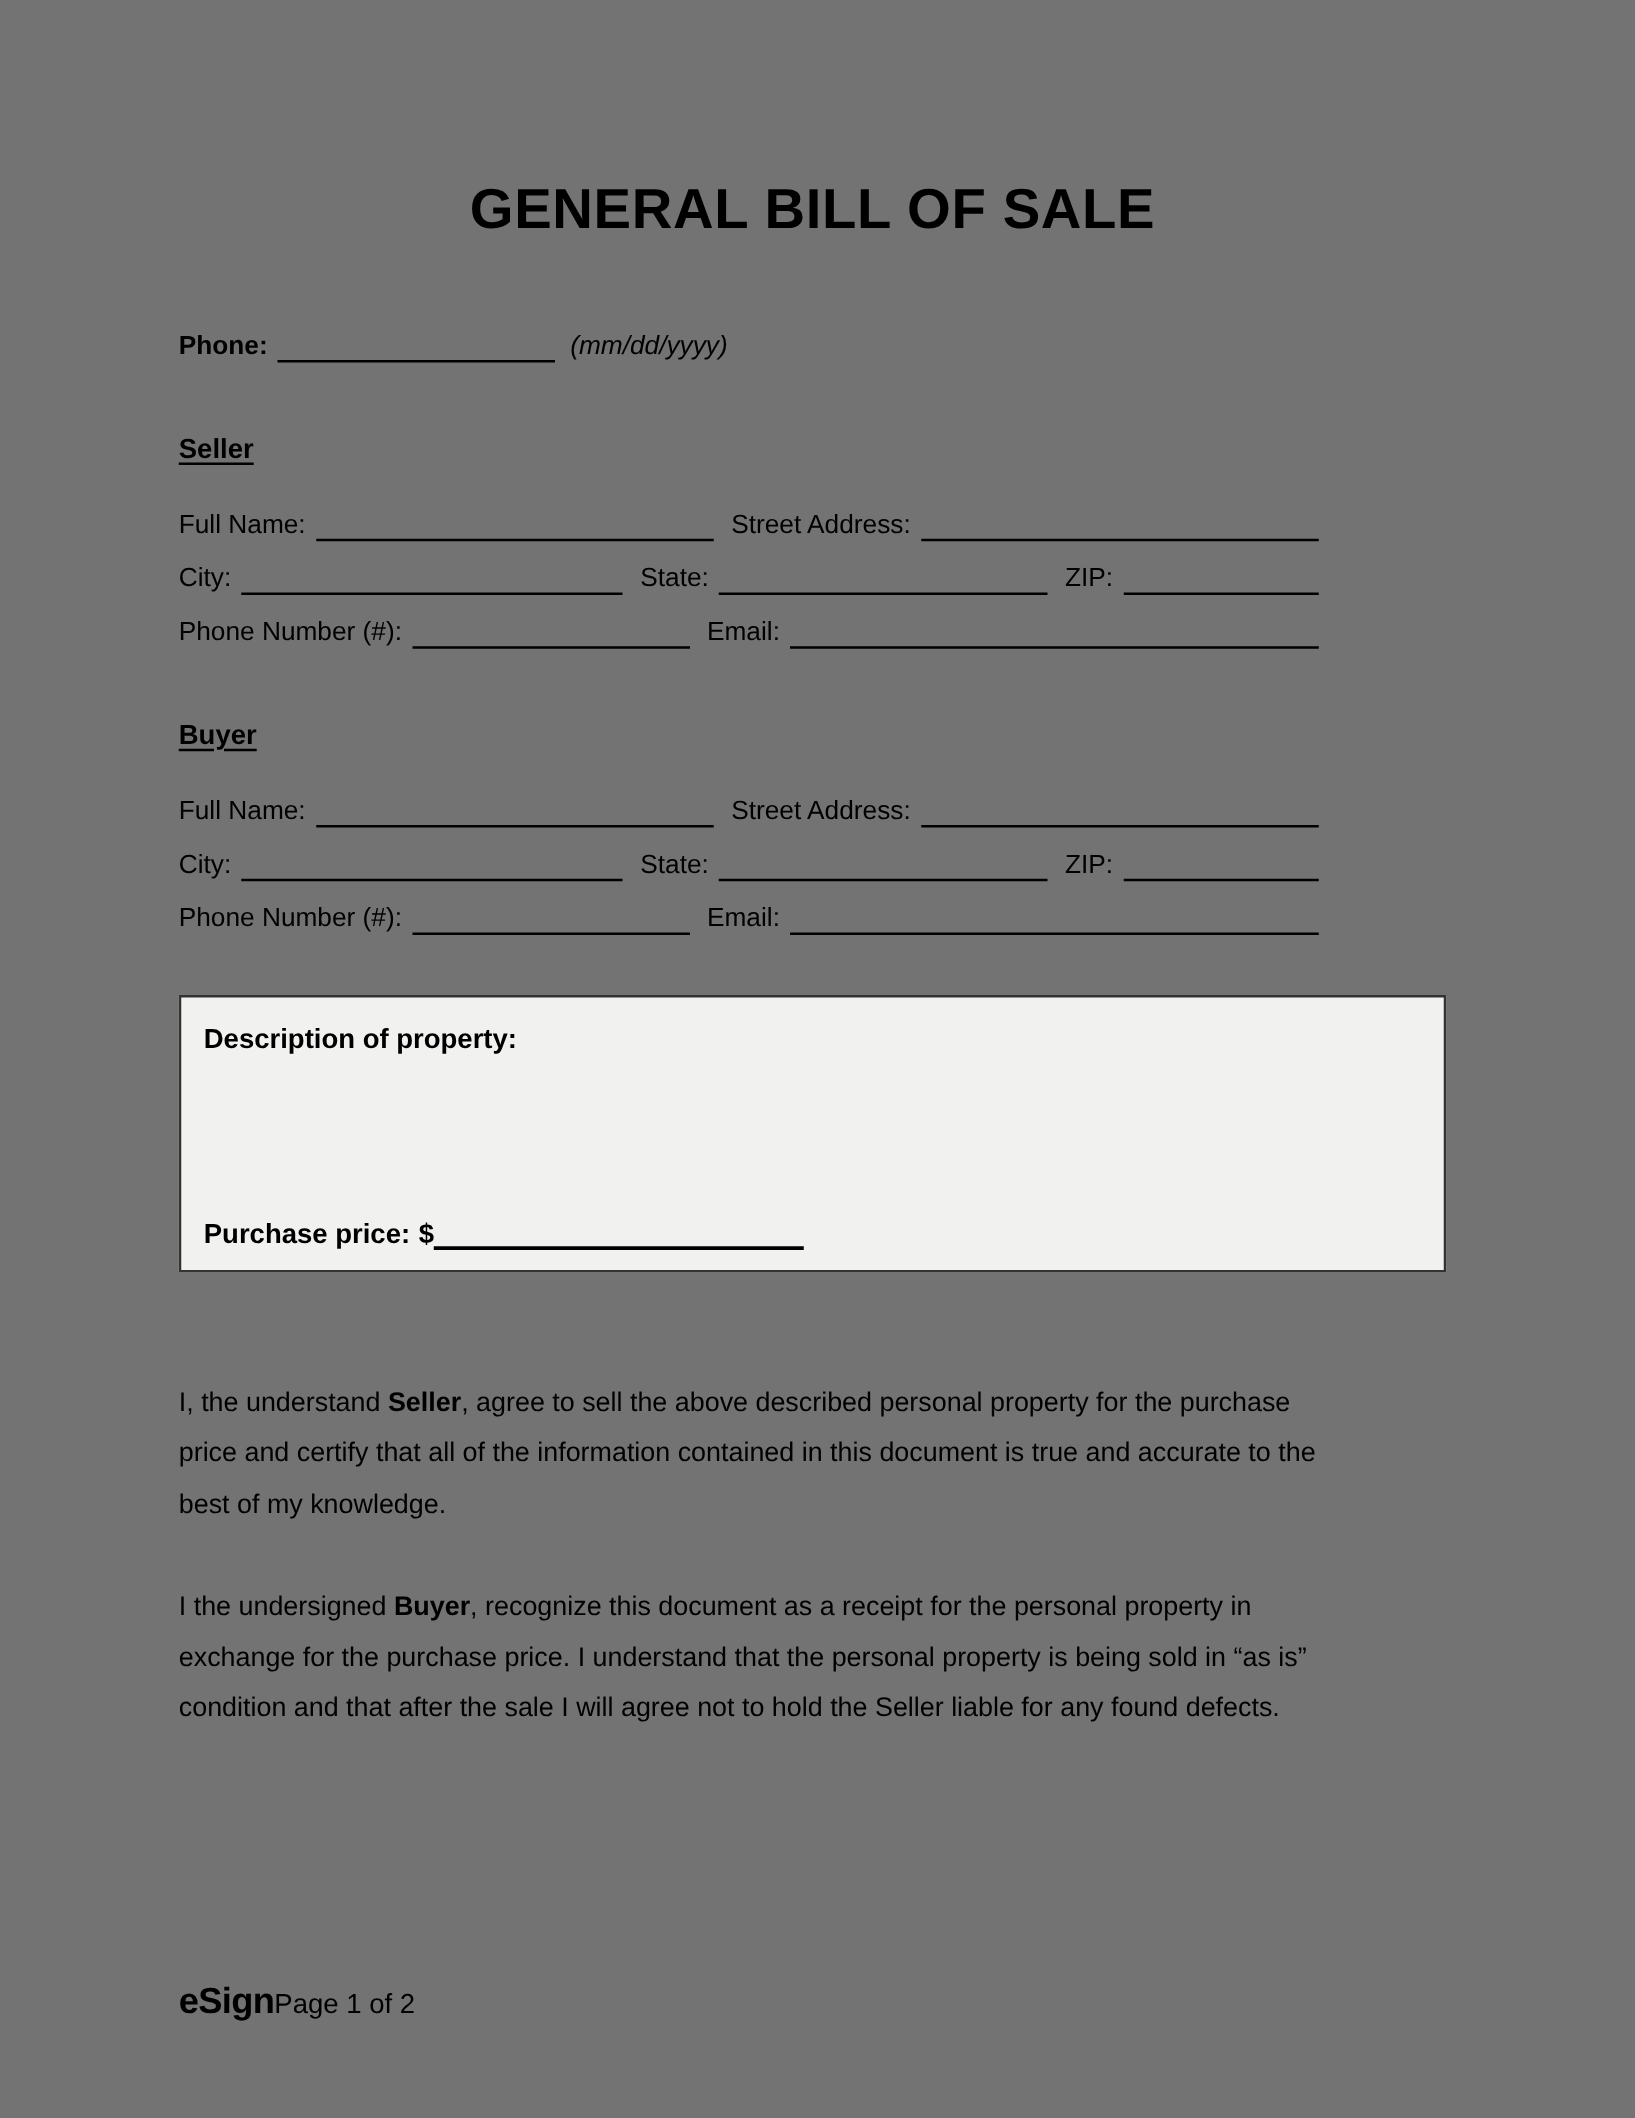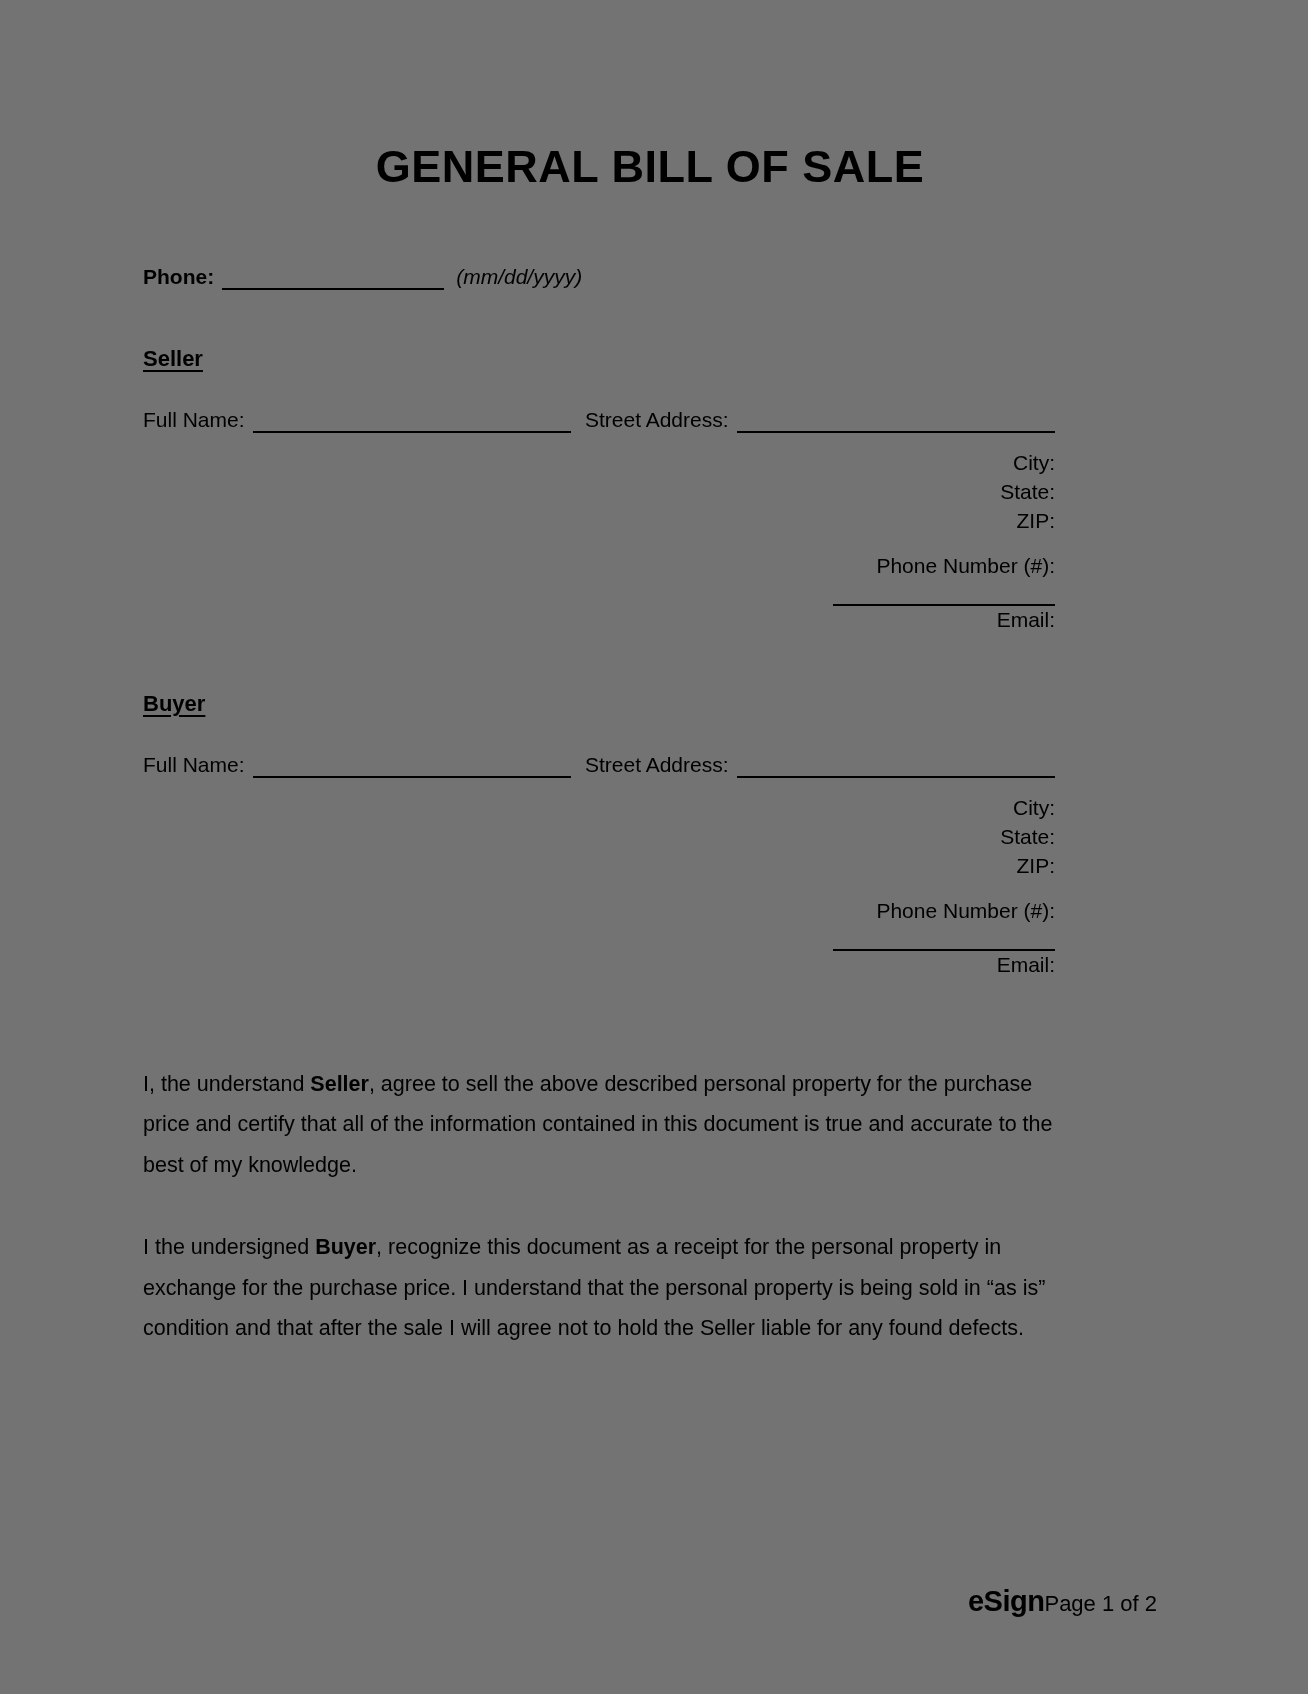--- a/index.html
+++ b/index.html
@@ -52,21 +52,21 @@
   .section-heading {
     margin-top: 56px;
     font-size: 22px;
     font-weight: bold;
     text-decoration: underline;
     text-decoration-thickness: 2px;
     text-underline-offset: 4px;
     line-height: 26px;
   }
   .row.first { margin-top: 34px; justify-content: flex-end; }
-  .row.next { margin-top: 16px; flex-direction: column; }
+  .row.next { margin-top: 16px; }
   .f-grow { flex: 1 1 0; }
   .f-city { flex: 1.95 1 0; }
   .f-state { flex: 1.68 1 0; }
   .f-zip { flex: 1 1 0; }
   .f-phone { width: 222px; flex: 0 0 auto; }
   .property-box {
     margin-top: 48px;
     width: 1014px;
     height: 222px;
     box-sizing: border-box;
@@ -96,21 +96,21 @@
     line-height: 40.5px;
   }
   .para1 { margin-top: 84px; }
   .para2 { margin-top: 42px; }
   .footer {
     position: absolute;
     left: 143px;
     bottom: 76px;
     width: 1014px;
     display: flex;
-    justify-content: flex-end;
+    justify-content: flex-start;
     align-items: baseline;
   }
   .brand {
     font-size: 29px;
     font-weight: bold;
     letter-spacing: -0.5px;
   }
   .page-indicator { font-size: 22px; }
 </style>
 </head>
@@ -170,20 +170,29 @@
       <span class="field f-zip"></span>
     </div>
 
     <div class="row next">
       <span class="lbl">Phone Number (#):</span>
       <span class="field f-phone"></span>
       <span class="lbl mid">Email:</span>
       <span class="field f-grow"></span>
     </div>
 
+    <div class="property-box">
+      <div class="box-label">Description of property:</div>
+      <div class="desc-area"></div>
+      <div class="price-row">
+        <span class="lbl bold">Purchase price:</span>
+        <span class="currency">$</span>
+        <span class="field f-price"></span>
+      </div>
+    </div>
 
     <p class="para para1"><span>I, the understand </span><span class="bold">Seller</span><span>, agree to sell the above described personal property for the purchase price and certify that all of the information contained in this document is true and accurate to the best of my knowledge.</span></p>
 
     <p class="para para2"><span>I the undersigned </span><span class="bold">Buyer</span><span>, recognize this document as a receipt for the personal property in exchange for the purchase price. I understand that the personal property is being sold in “as is” condition and that after the sale I will agree not to hold the Seller liable for any found defects.</span></p>
 
   </div>
 
   <div class="footer">
     <span class="brand">eSign</span>
     <span class="page-indicator">Page 1 of 2</span>

